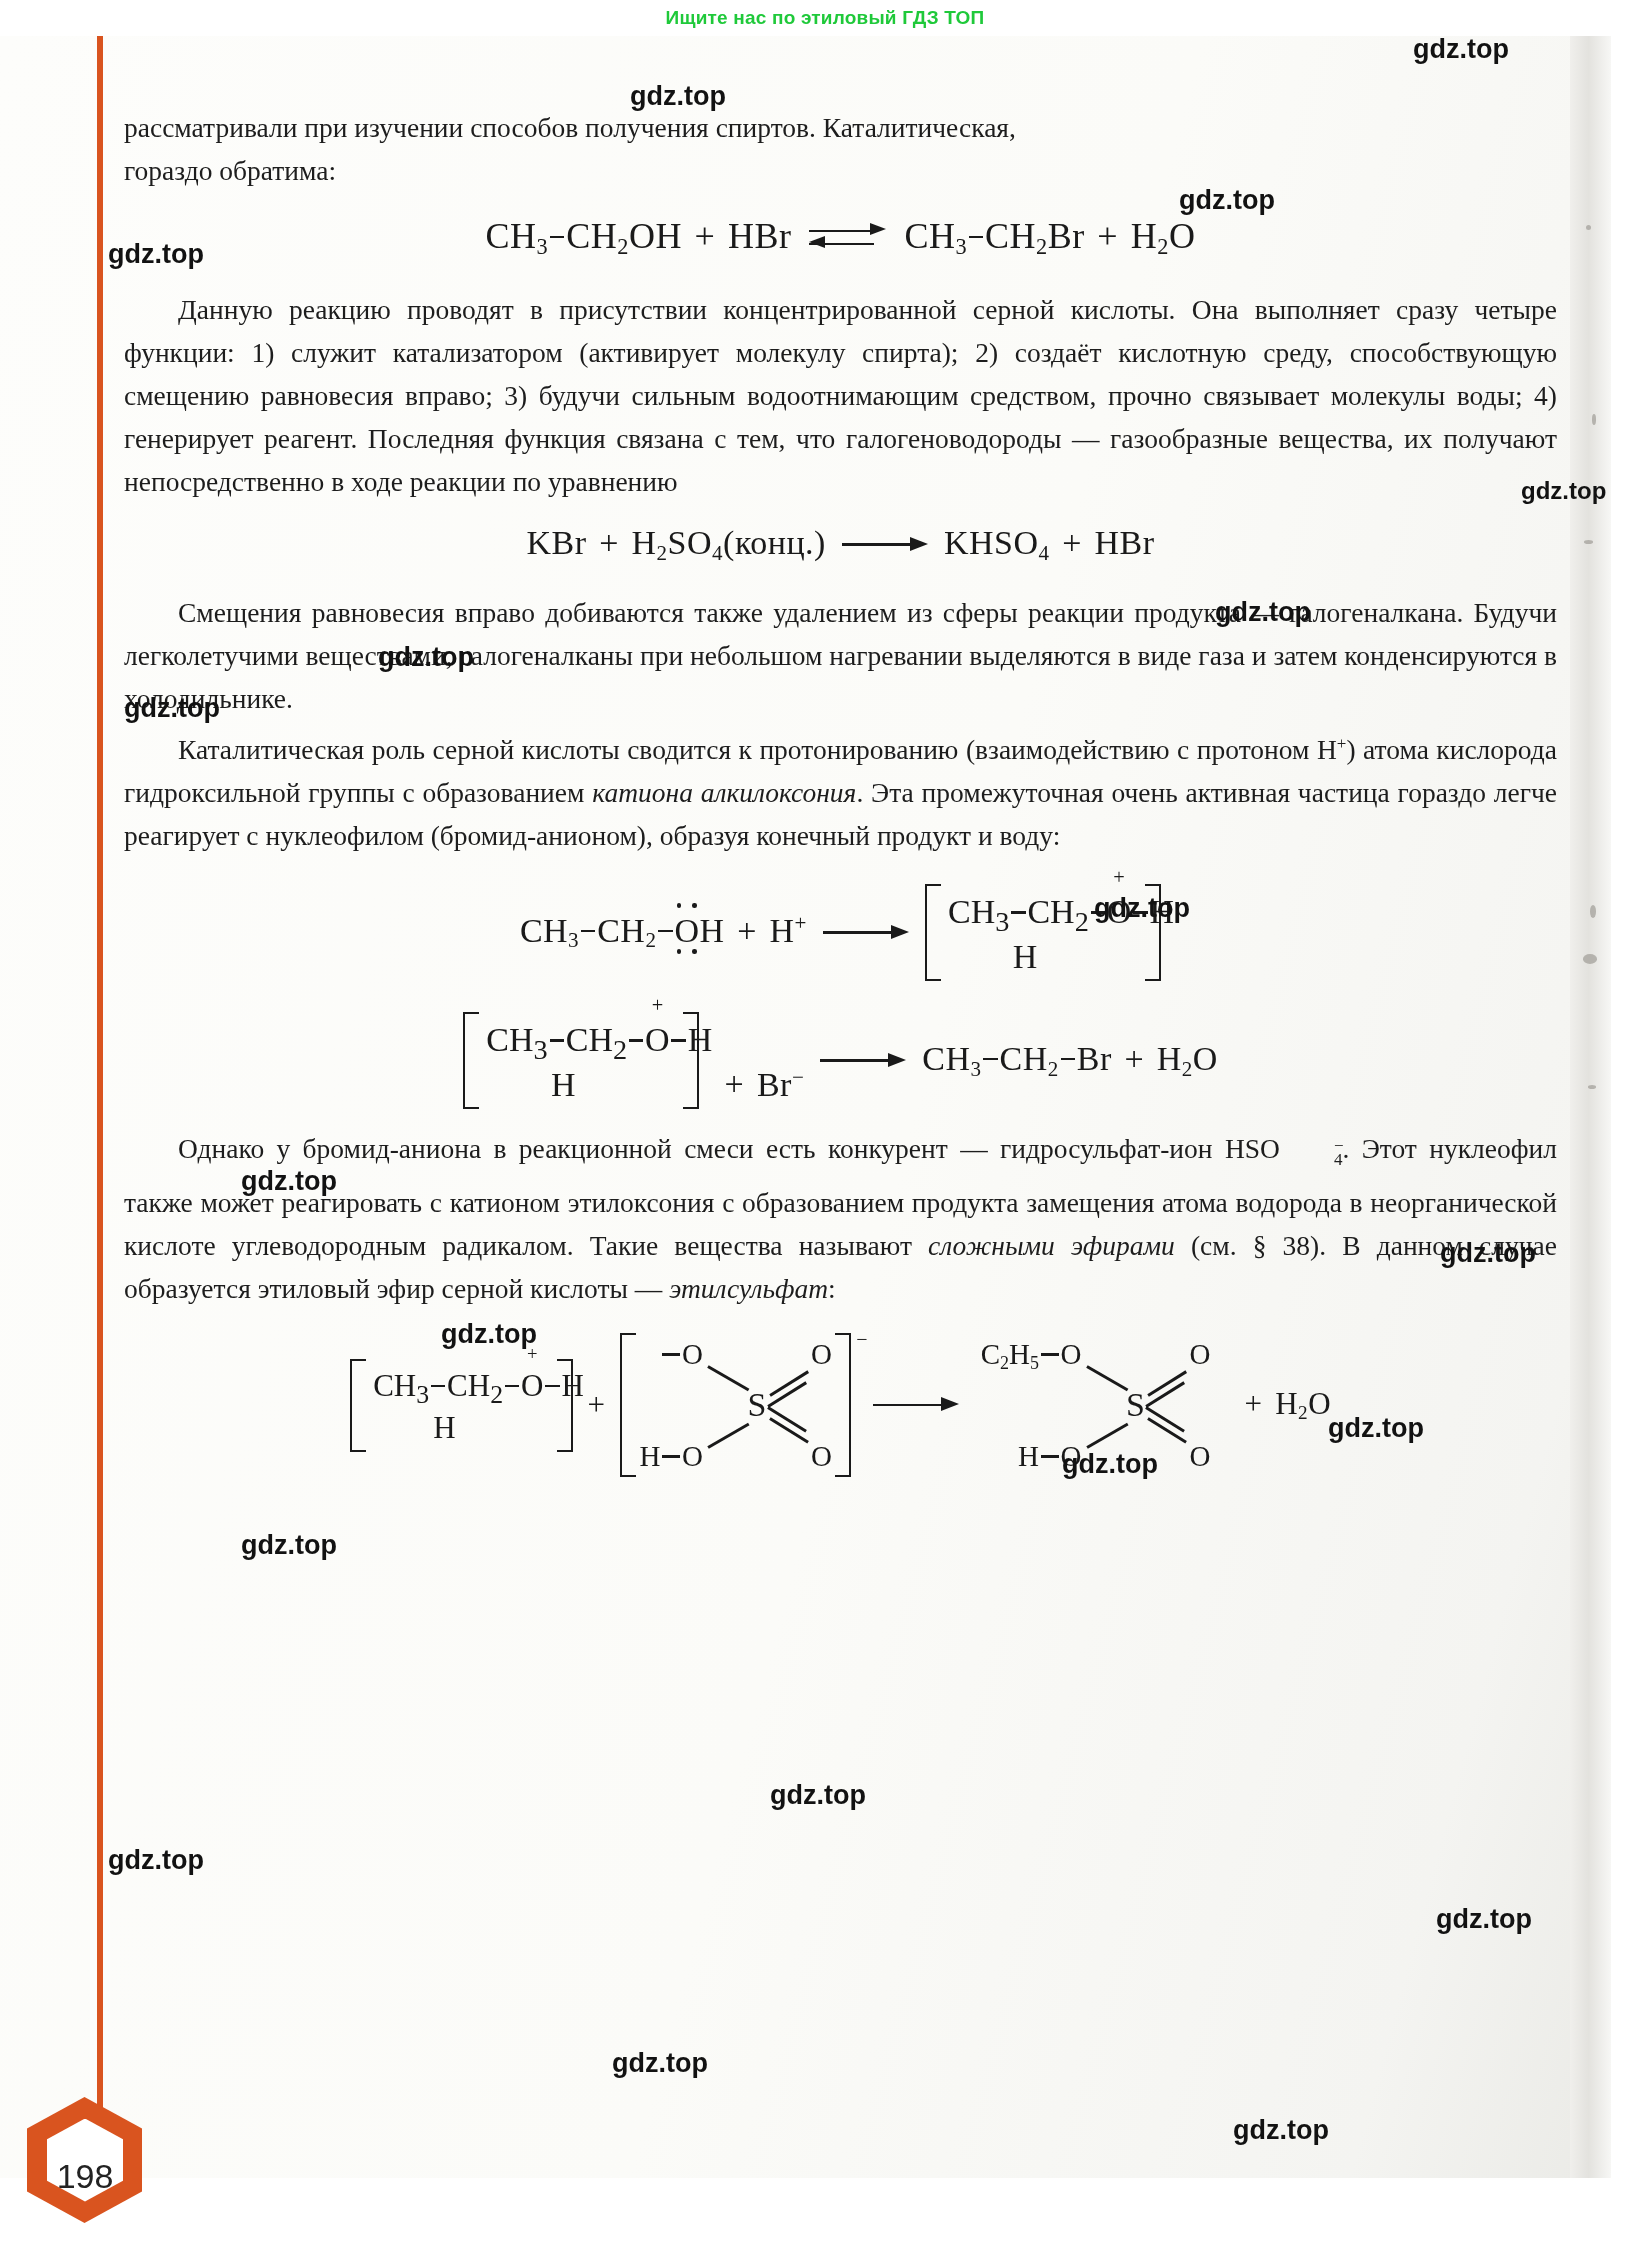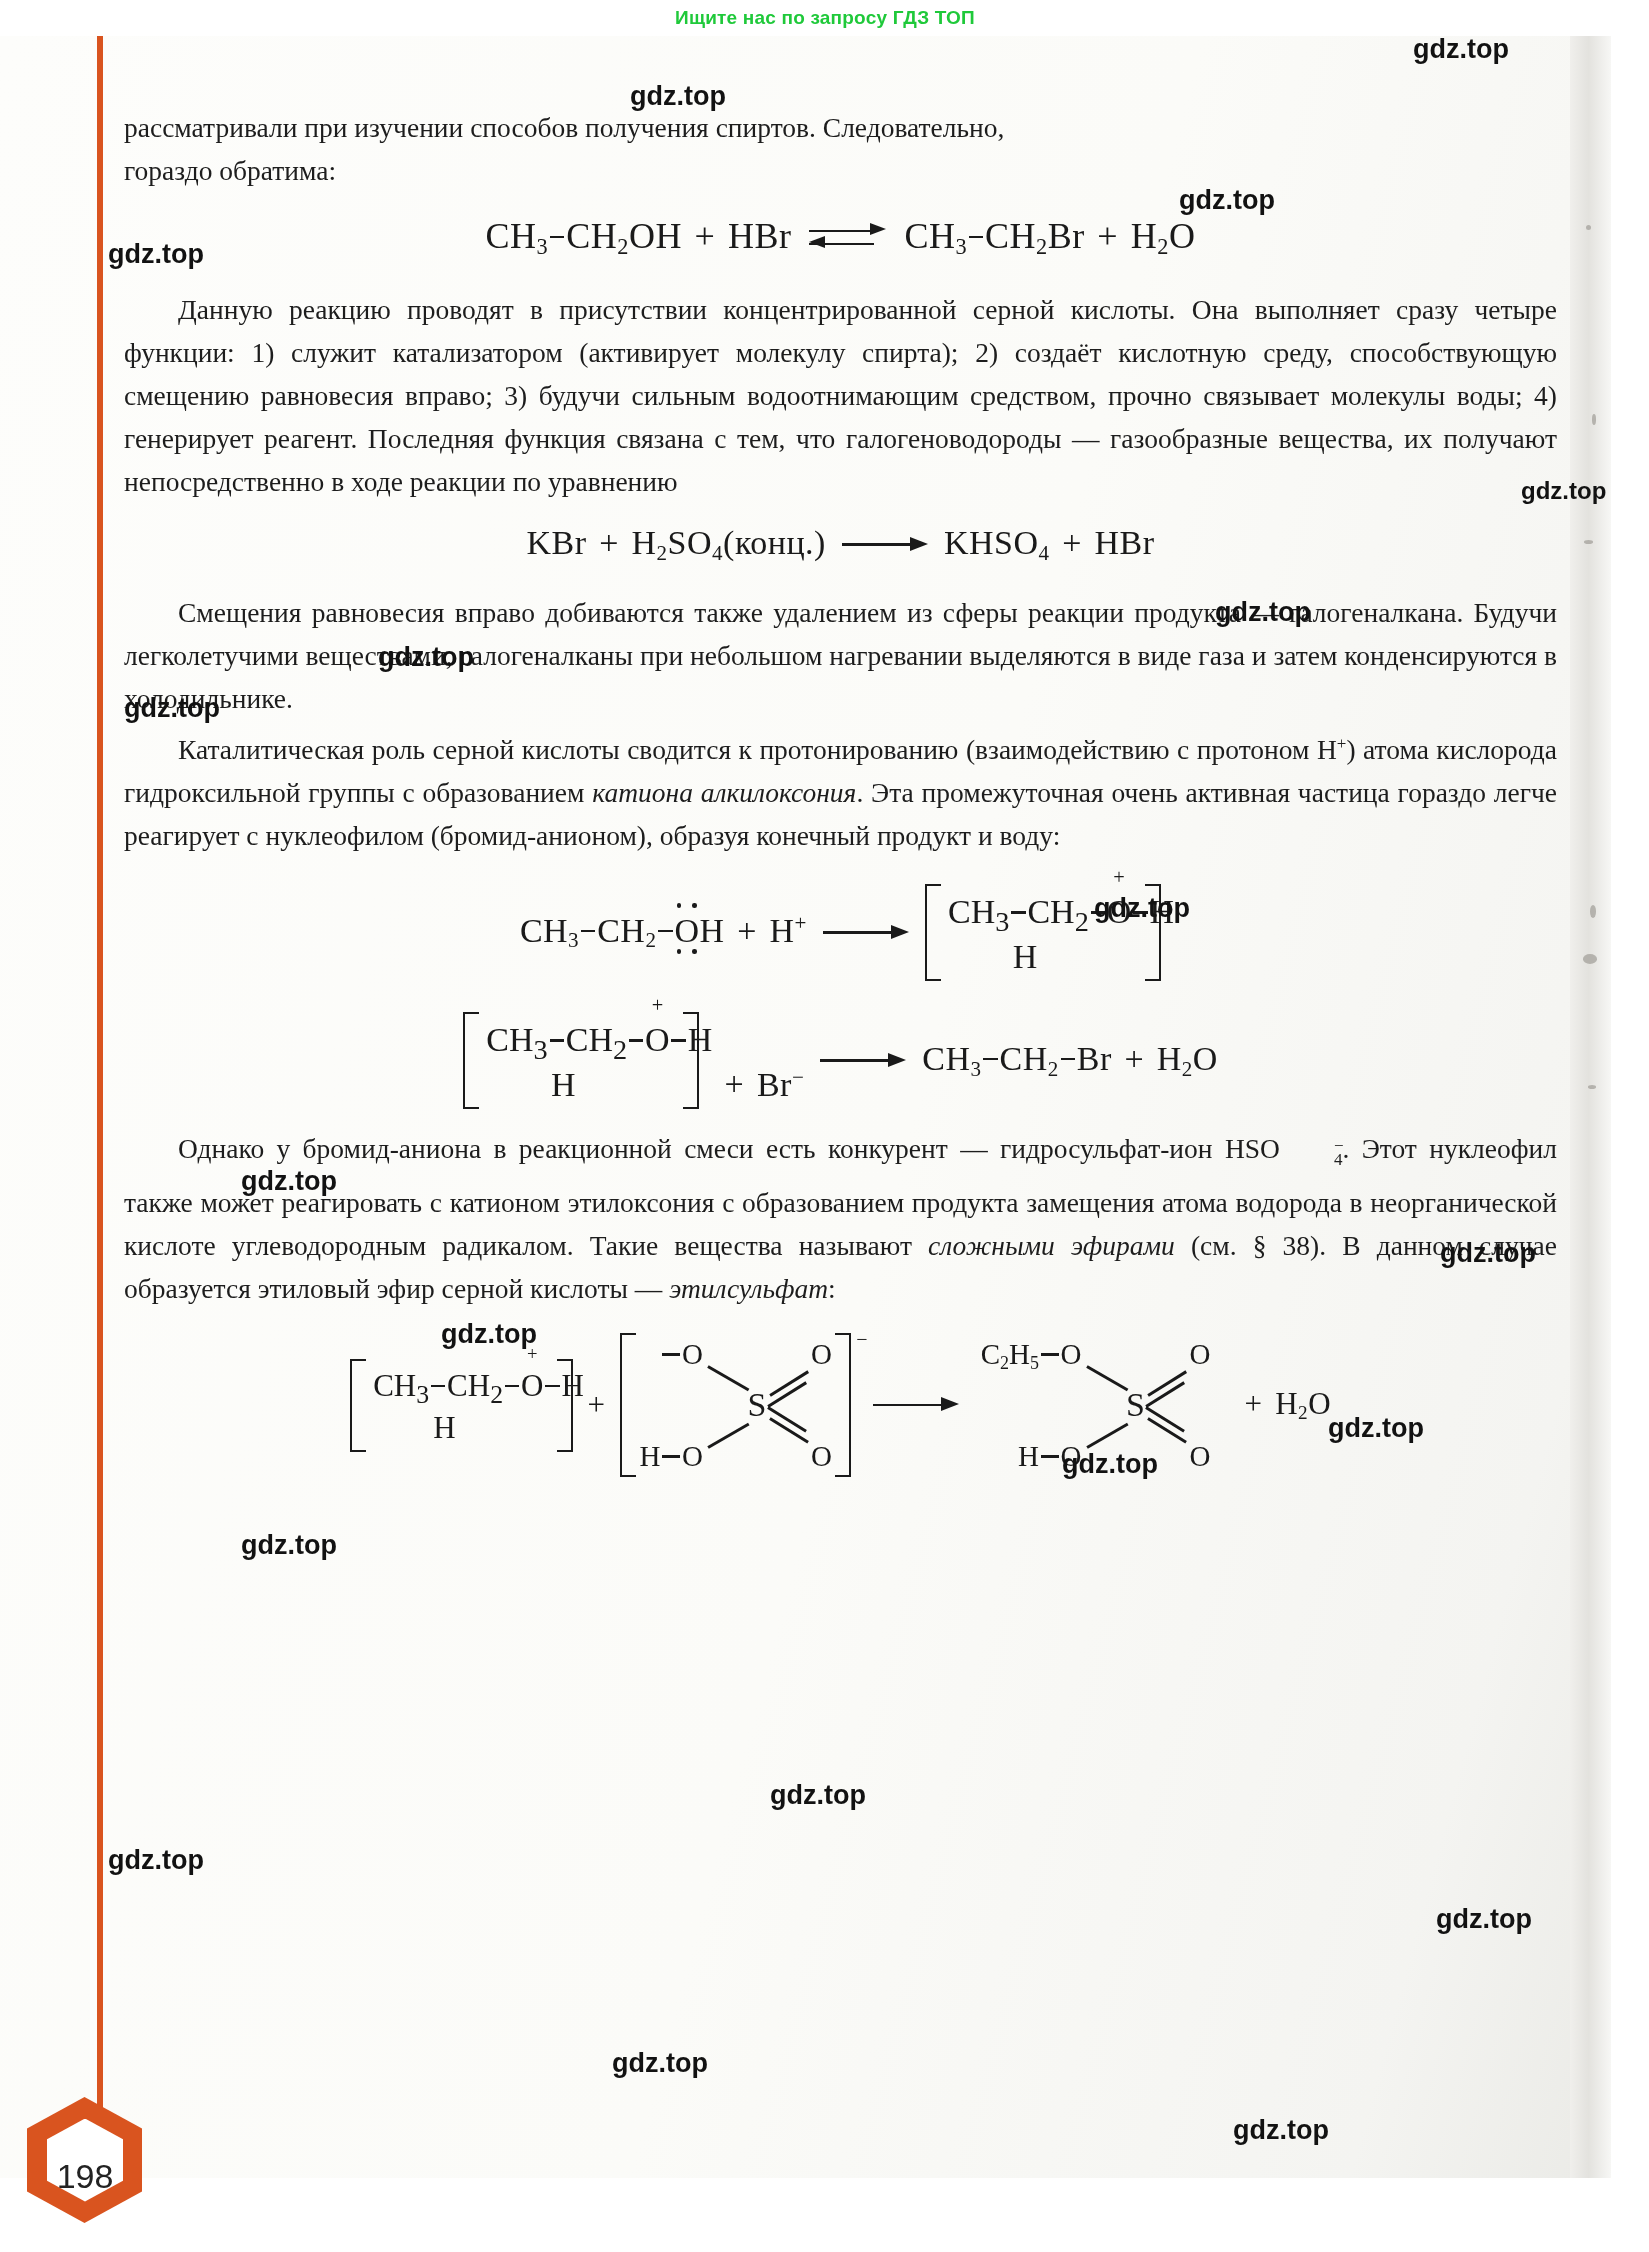--- a/index.html
+++ b/index.html
@@ -180,37 +180,37 @@
     font-weight:bold;
     color:#121212;
     white-space:nowrap;
     z-index:25;
     pointer-events:none;
   }
 </style>
 </head>
 <body>
 
-<div class="promo-banner">Ищите нас по запросу ГДЗ ТОП</div>
+<div class="promo-banner">Ищите нас по этиловый ГДЗ ТОП</div>
 
 <div class="page-sheet">
 
   <div class="spine-bar"></div>
   <div class="page-edge">
     <span class="edge-speck" style="left:16px;top:189px;width:5.4px;height:5.4px;"></span>
     <span class="edge-speck" style="left:21.6px;top:378px;width:4.5px;height:10.8px;"></span>
     <span class="edge-speck" style="left:14.4px;top:504px;width:9px;height:3.6px;"></span>
     <span class="edge-speck" style="left:20px;top:869px;width:6.3px;height:12.6px;"></span>
     <span class="edge-speck" style="left:12.6px;top:918px;width:14.4px;height:10px;"></span>
     <span class="edge-speck" style="left:18px;top:1049px;width:8px;height:3.6px;"></span>
   </div>
 
   <div class="content">
 
-    <p class="body nohang"><span>рассматривали при изучении способов получения спиртов. Следовательно,</span><br><span>гораздо обратима:</span></p>
+    <p class="body nohang"><span>рассматривали при изучении способов получения спиртов. Каталитическая,</span><br><span>гораздо обратима:</span></p>
 
     <div class="eq-row eq1">
       <span class="frm">CH<sub>3</sub><span class="bond"></span>CH<sub>2</sub>OH<span class="plus">+</span>HBr</span>
       <span class="arrow-eq">
         <span class="top"></span>
           <span class="bot"></span>
         <span class="head-r"></span>
           <span class="head-l"></span>
       </span>
       <span class="frm">CH<sub>3</sub><span class="bond"></span>CH<sub>2</sub>Br<span class="plus">+</span>H<sub>2</sub>O</span>

